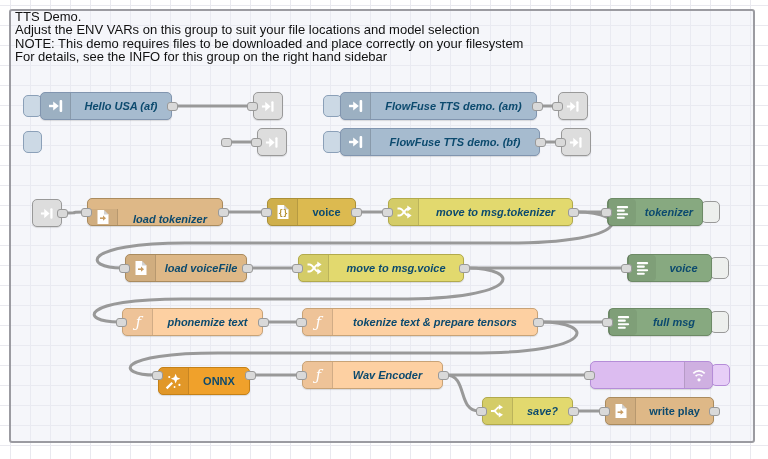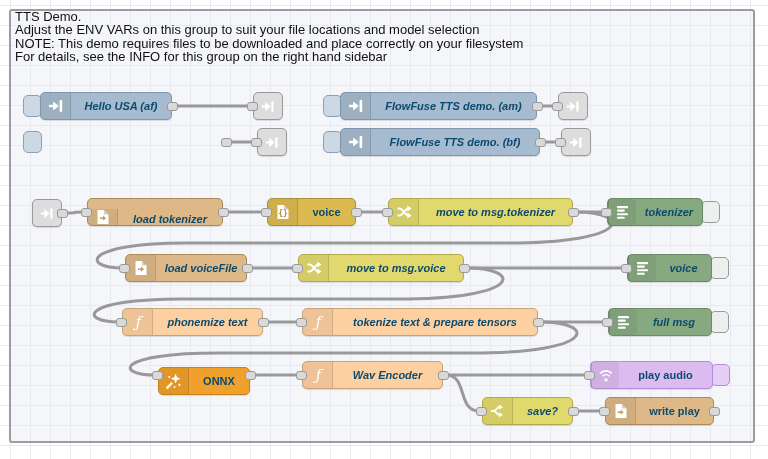--- a/index.html
+++ b/index.html
@@ -318,21 +318,20 @@
         <svg width="16" height="16" viewBox="0 0 16 16">
           <text x="8.5" y="12.8" font-size="14.5" font-style="italic" text-anchor="middle" fill="#fff" font-family="DejaVu Serif, serif">ƒ</text>
         </svg>
       </span>
       <span class="nlabel">Wav Encoder</span>
     </div>
     <div class="port" style="left: 296px; top: 371px; background: rgb(217, 217, 217); border-color: rgb(153, 153, 153);"></div>
     <div class="port" style="left: 438px; top: 371px; background: rgb(217, 217, 217); border-color: rgb(153, 153, 153);"></div>
     <div class="nbtn" style="left: 711px; top: 364px; background: rgb(231, 206, 247); border-color: rgb(181, 141, 216);"></div>
     <div class="node icon-right noitalic" style="left: 590px; top: 361px; width: 123px; background: rgb(220, 188, 240); border-color: rgb(181, 141, 216);">
-      <span class="nlabel">play audio</span>
       <span class="nicon">
         <svg width="16" height="16" viewBox="0 0 16 16">
           <path d="M2.3 6.3a8 8 0 0 1 11.4 0" stroke="#fff" stroke-width="1.7" fill="none"></path>
           <path d="M4.6 9.1a4.9 4.9 0 0 1 6.8 0" stroke="#fff" stroke-width="1.7" fill="none"></path>
           <circle cx="8" cy="12.8" r="1.6" fill="#fff"></circle>
         </svg>
       </span>
     </div>
     <div class="port" style="left: 584px; top: 371px; background: rgb(217, 217, 217); border-color: rgb(153, 153, 153);"></div>
     <div class="node icon-left" style="left: 482px; top: 397px; width: 91px; background: rgb(226, 217, 110); border-color: rgb(178, 170, 76);">

